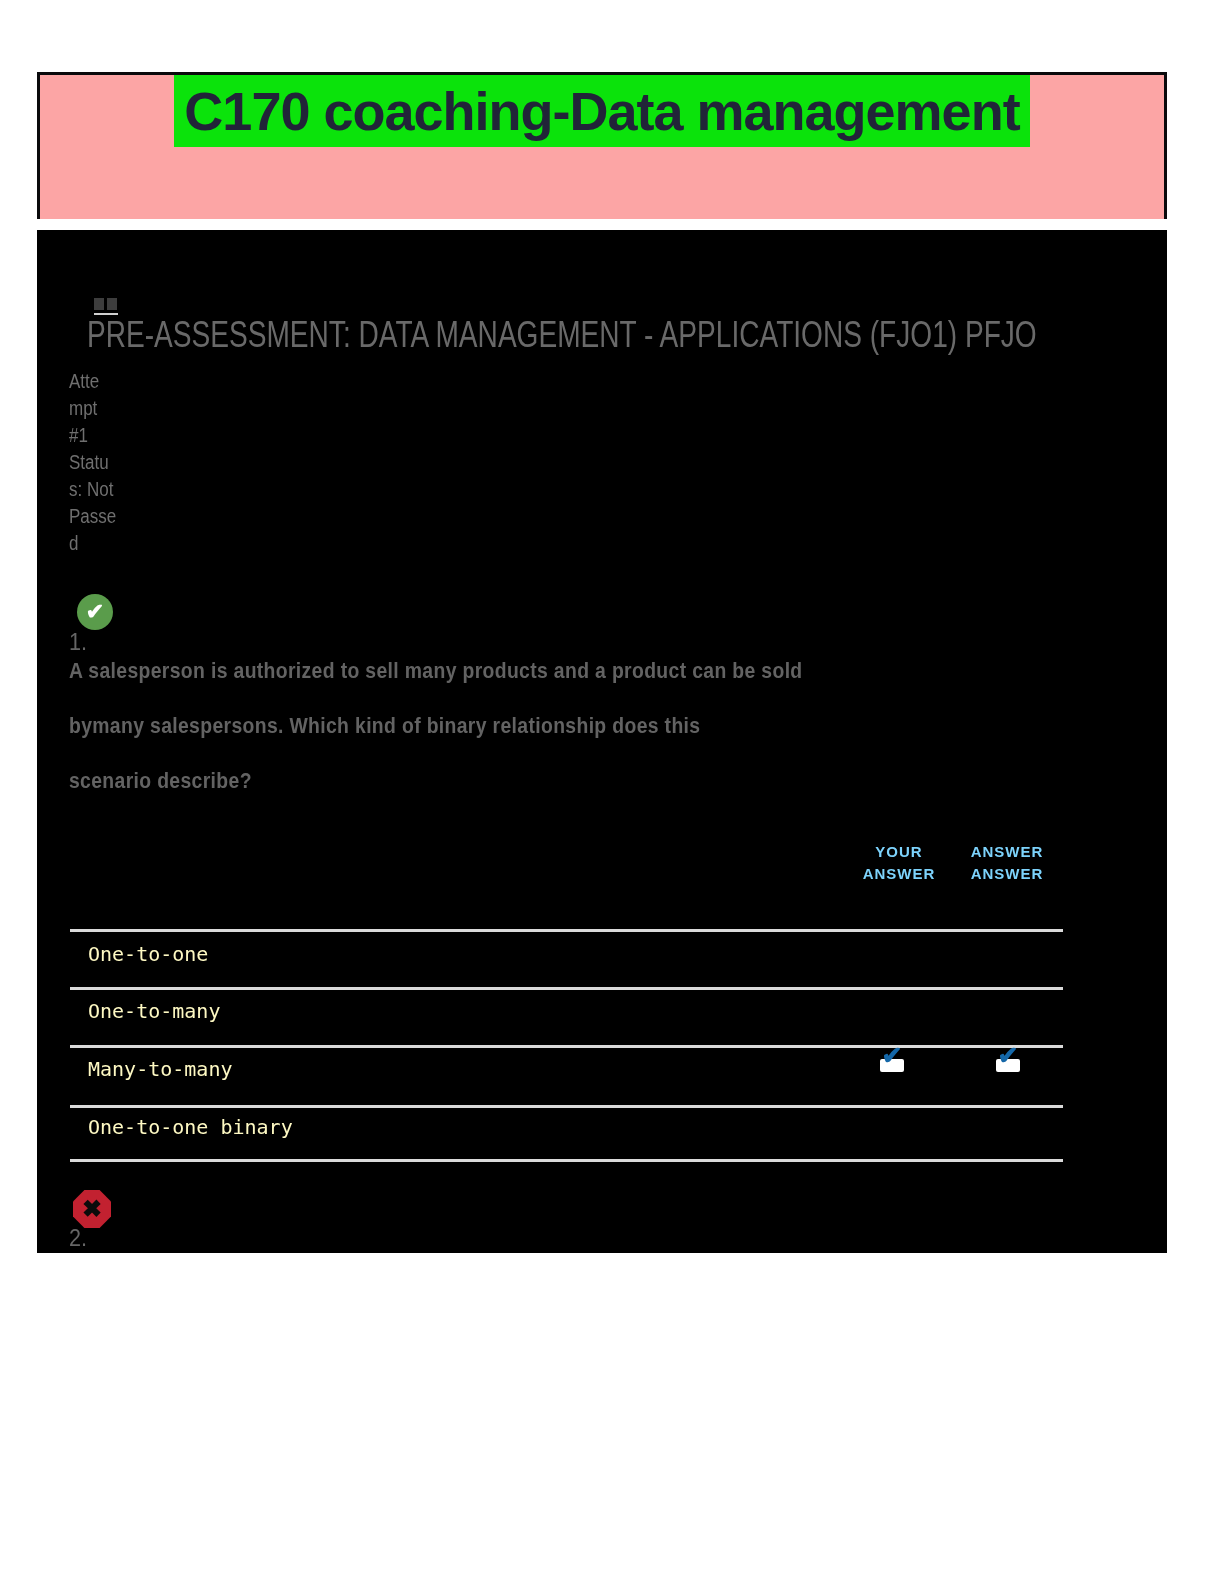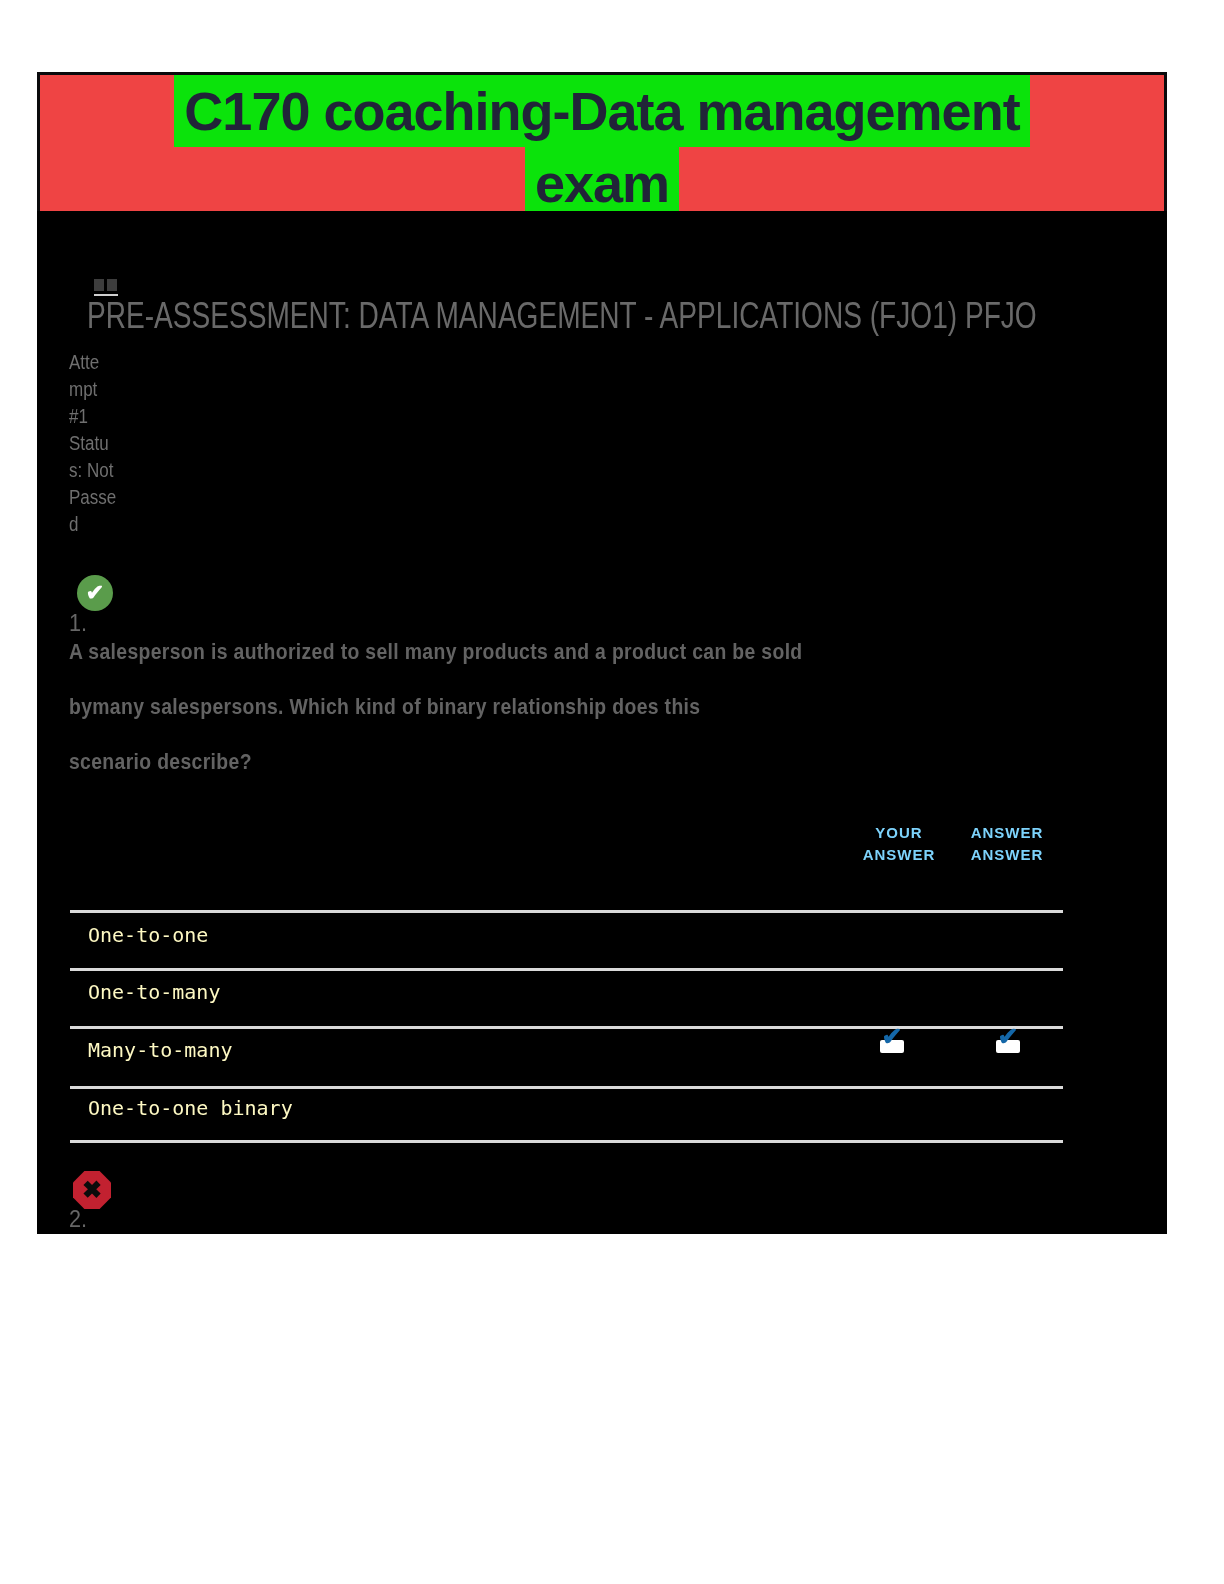--- a/index.html
+++ b/index.html
@@ -1,32 +1,32 @@
 <!DOCTYPE html>
 <html><head>
 <meta charset="utf-8">
 <style>
   html,body{margin:0;padding:0;background:#ffffff;}
   body{width:1224px;height:1584px;position:relative;font-family:"Liberation Sans",sans-serif;overflow:hidden;}
 
   
   .title-box{
     position:absolute;left:37px;top:72px;width:1130px;height:147px;
-    background:#ef4444;border:3px solid #0a0a0c;border-bottom:none;box-sizing:border-box;
+    background:#fca5a5;border:3px solid #0a0a0c;border-bottom:none;box-sizing:border-box;
     text-align:center;
   }
   .title-line{height:72px;line-height:72px;white-space:nowrap;}
   .title-line .hl{
     display:inline-block;height:100%;padding:0 10px;
     background:#0be30b;color:#212438;
     font-weight:700;font-size:54px;letter-spacing:-1px;
   }
 
   
-  .sheet{position:absolute;left:37px;top:211px;width:1130px;height:1023px;background:#000;overflow:hidden;}
+  .sheet{position:absolute;left:37px;top:230px;width:1130px;height:1023px;background:#000;overflow:hidden;}
   .abs{position:absolute;}
 
   
   .book-icon{left:57px;top:68px;width:24px;height:17px;}
   .book-icon .pg{position:absolute;top:0;width:10px;height:12px;background:#3d3d3d;}
   .book-icon .pg.l{left:0;}
   .book-icon .pg.r{left:13px;}
   .book-icon .base{position:absolute;left:0;bottom:0;width:24px;height:2px;background:#cfcfcf;}
 
   .heading{
@@ -98,23 +98,20 @@
     color:#1467a8;font-size:25px;font-weight:700;text-align:center;line-height:26px;
   }
 </style>
 </head>
 <body>
 
 <div class="title-box">
   <div class="title-line">
     <span class="hl">C170 coaching-Data management</span>
   </div>
-  <div class="title-line">
-    <span class="hl">exam</span>
-  </div>
 </div>
 
 <div class="sheet">
 
   <div class="abs book-icon">
     <span class="pg l"></span>
     <span class="pg r"></span>
     <span class="base"></span>
   </div>
 

